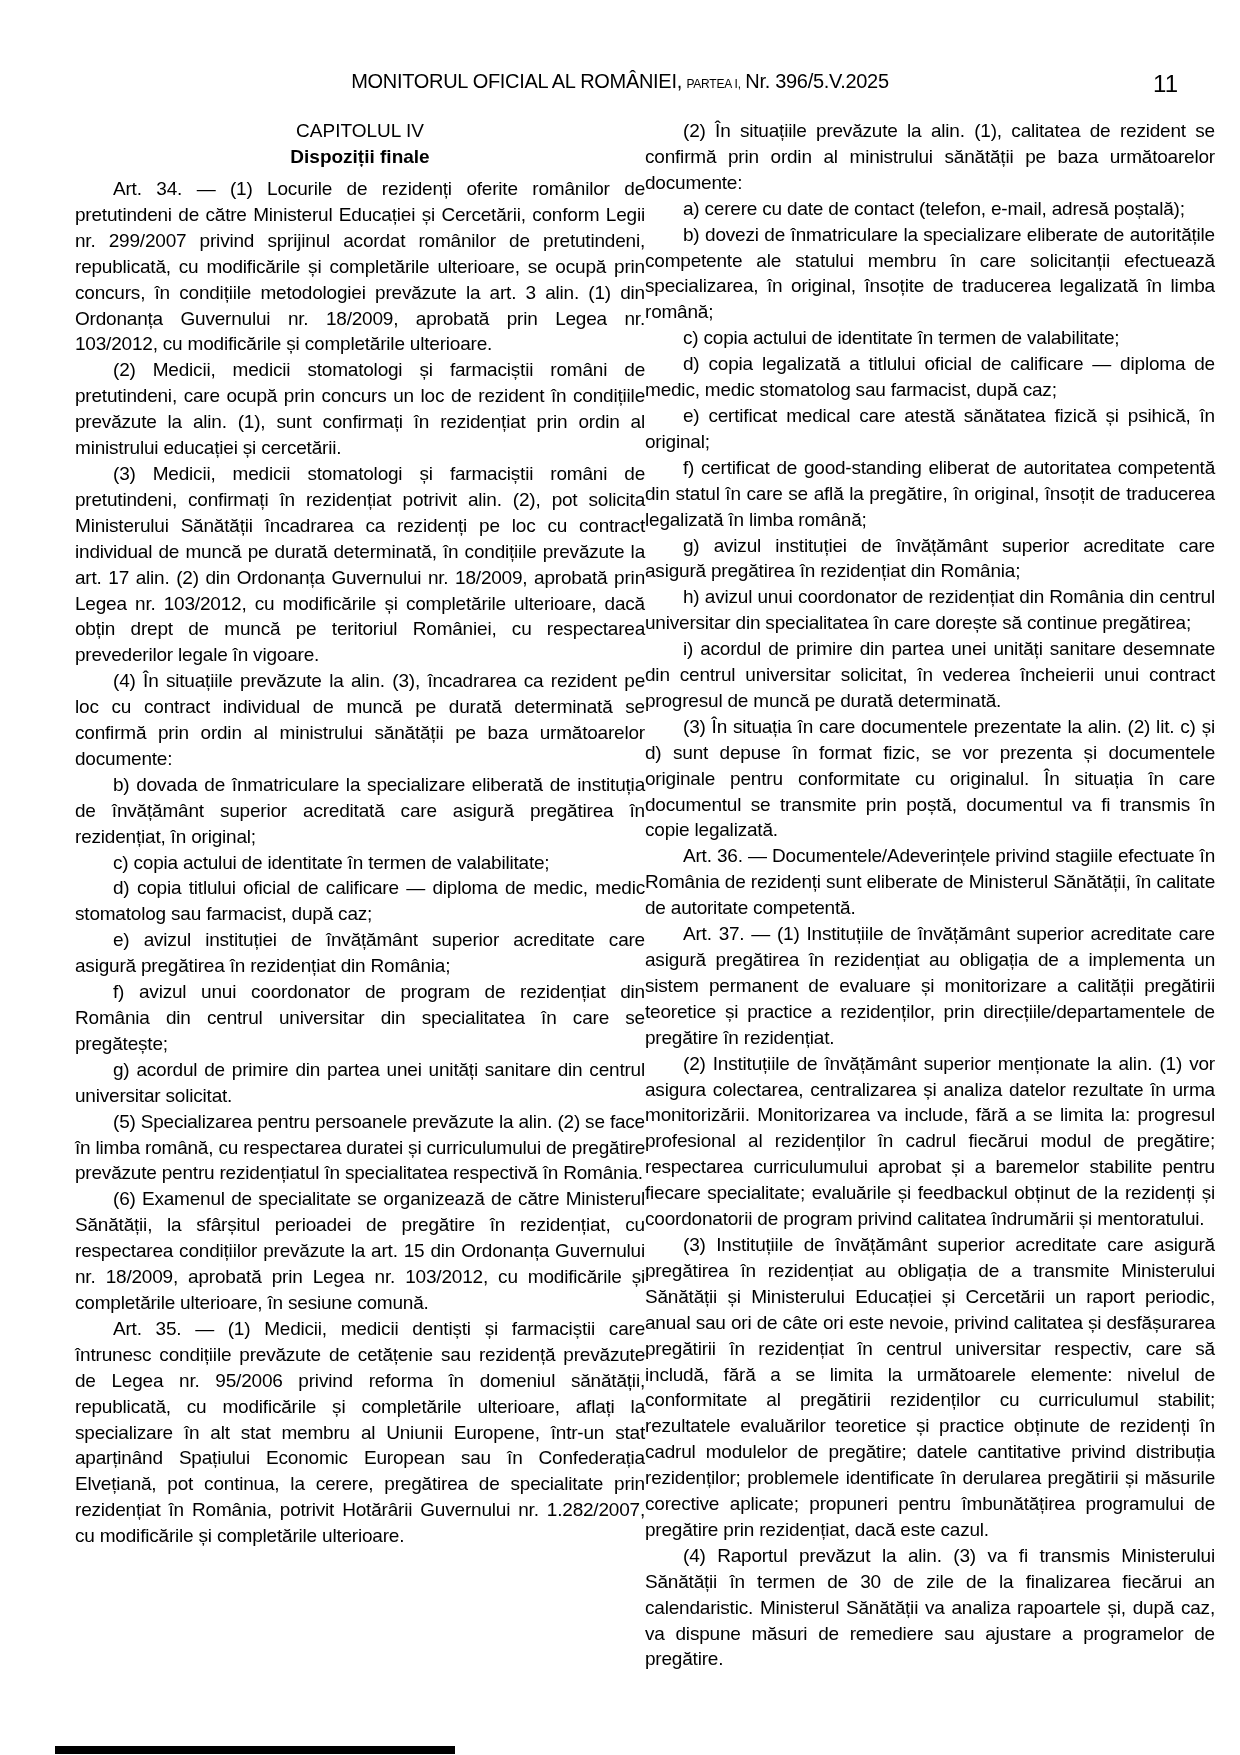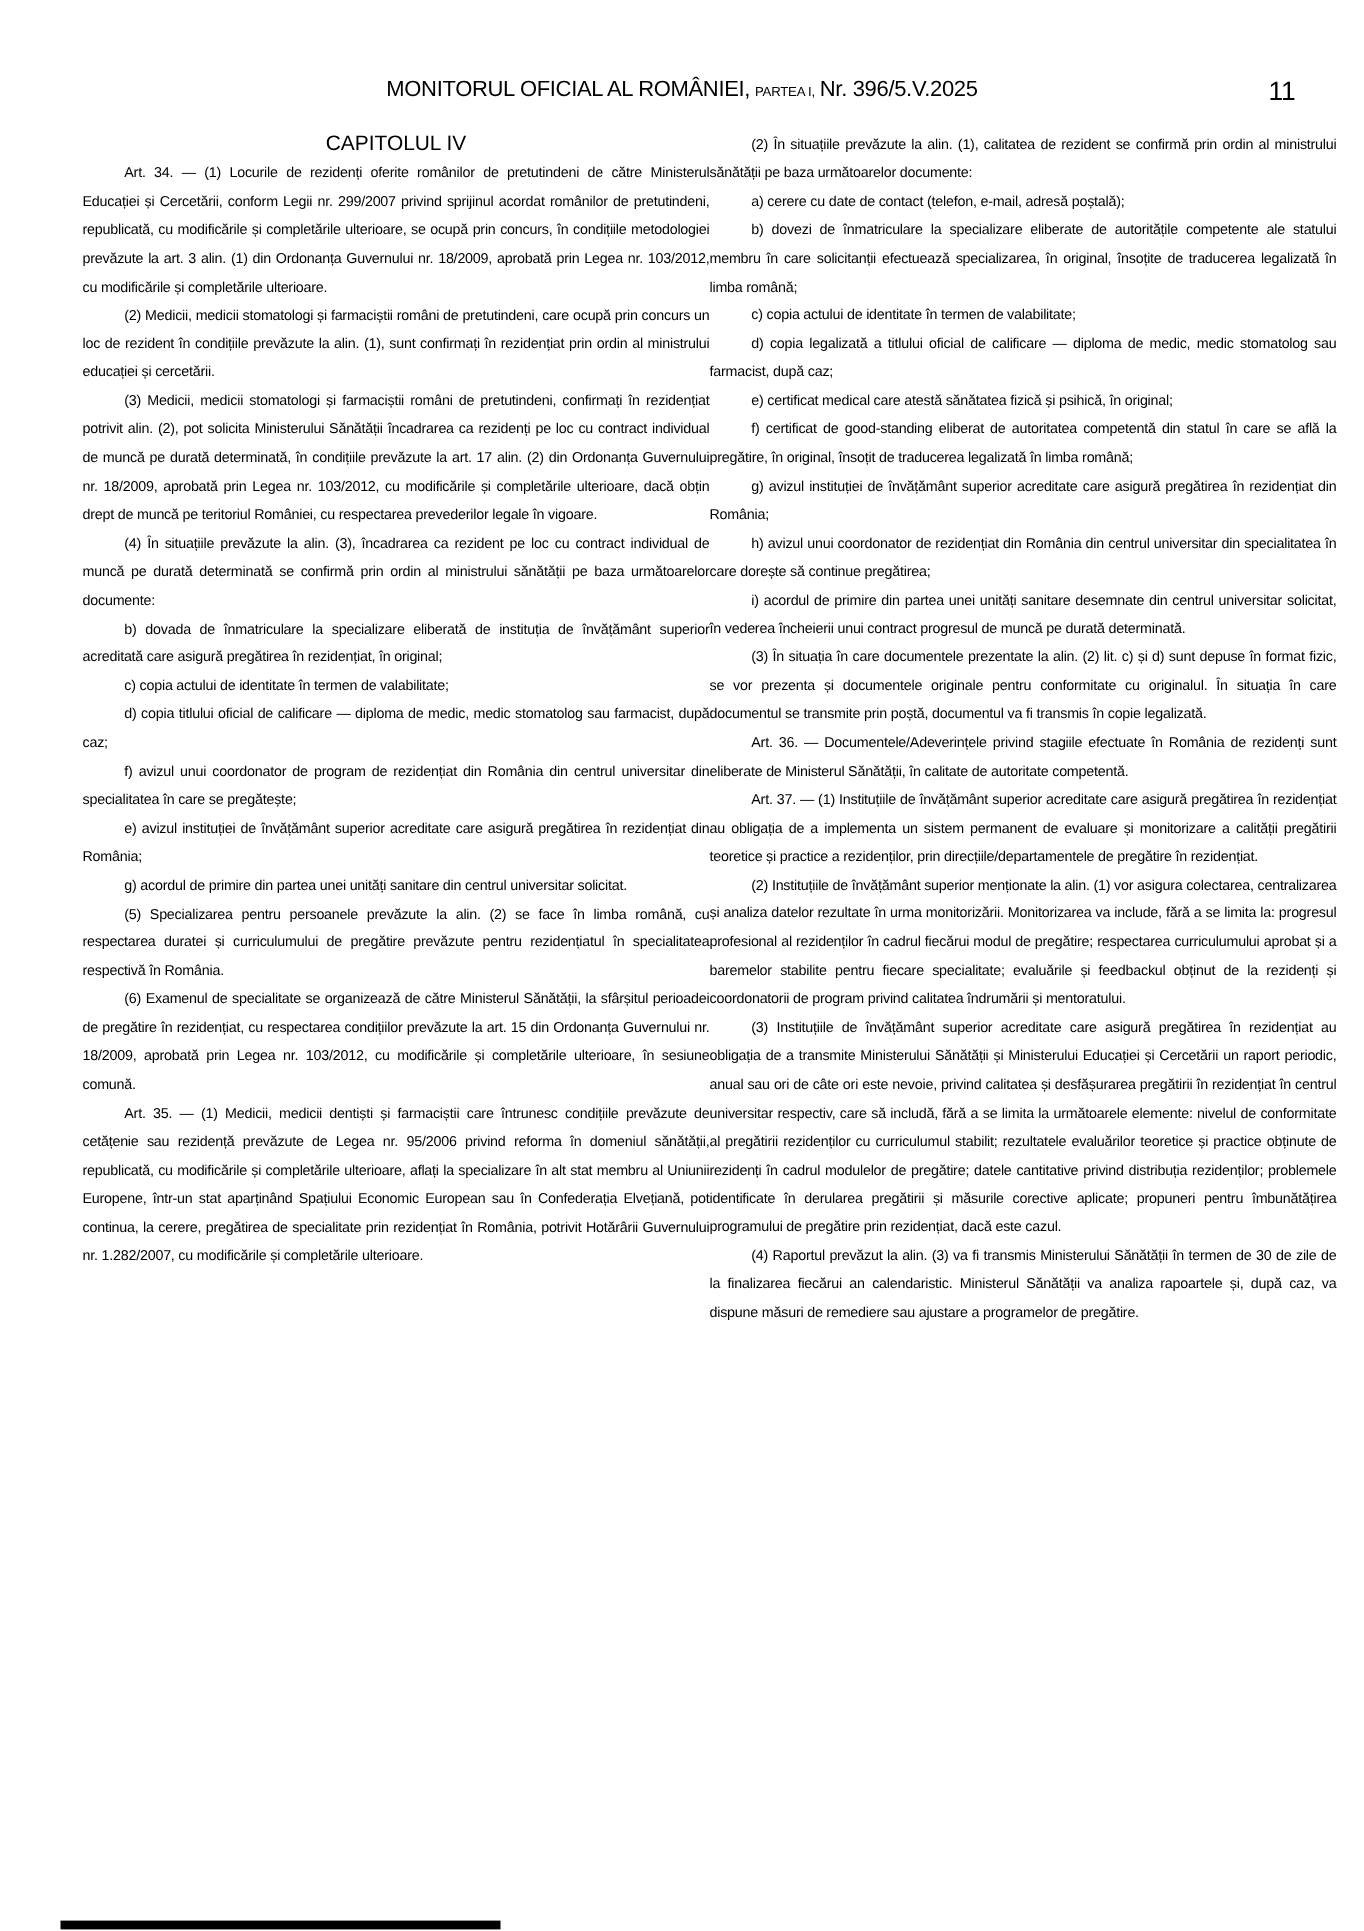--- a/index.html
+++ b/index.html
@@ -50,21 +50,21 @@
   }
   .chapter-subtitle {
     margin: 0 0 6px 0;
     font-size: 19px;
     font-weight: bold;
     text-align: center;
     line-height: 26px;
   }
   .para {
     margin: 0;
-    font-size: 13px;
+    font-size: 19px;
     line-height: 25.9px;
     text-align: justify;
     text-indent: 38px;
     letter-spacing: -0.2px;
   }
   .scan-artifact {
     position: absolute;
     left: 55px; bottom: 1px;
     width: 400px; height: 8px;
     background: #000;
@@ -78,30 +78,31 @@
     <span class="gazette-title">MONITORUL OFICIAL AL ROMÂNIEI,</span>
     <span class="gazette-part">PARTEA I,</span>
     <span class="gazette-number">Nr. 396/5.V.2025</span>
   </div>
   <div class="page-number">11</div>
 </header>
 
 <main class="columns">
   <div class="column">
     <h2 class="chapter-heading">CAPITOLUL IV</h2>
+    <h3 class="chapter-subtitle">Dispoziții finale</h3>
     <div>
         <p class="para">Art. 34. — (1) Locurile de rezidenți oferite românilor de pretutindeni de către Ministerul Educației și Cercetării, conform Legii nr. 299/2007 privind sprijinul acordat românilor de pretutindeni, republicată, cu modificările și completările ulterioare, se ocupă prin concurs, în condițiile metodologiei prevăzute la art. 3 alin. (1) din Ordonanța Guvernului nr. 18/2009, aprobată prin Legea nr. 103/2012, cu modificările și completările ulterioare.</p>
         <p class="para">(2) Medicii, medicii stomatologi și farmaciștii români de pretutindeni, care ocupă prin concurs un loc de rezident în condițiile prevăzute la alin. (1), sunt confirmați în rezidențiat prin ordin al ministrului educației și cercetării.</p>
         <p class="para">(3) Medicii, medicii stomatologi și farmaciștii români de pretutindeni, confirmați în rezidențiat potrivit alin. (2), pot solicita Ministerului Sănătății încadrarea ca rezidenți pe loc cu contract individual de muncă pe durată determinată, în condițiile prevăzute la art. 17 alin. (2) din Ordonanța Guvernului nr. 18/2009, aprobată prin Legea nr. 103/2012, cu modificările și completările ulterioare, dacă obțin drept de muncă pe teritoriul României, cu respectarea prevederilor legale în vigoare.</p>
         <p class="para">(4) În situațiile prevăzute la alin. (3), încadrarea ca rezident pe loc cu contract individual de muncă pe durată determinată se confirmă prin ordin al ministrului sănătății pe baza următoarelor documente:</p>
         <p class="para">b) dovada de înmatriculare la specializare eliberată de instituția de învățământ superior acreditată care asigură pregătirea în rezidențiat, în original;</p>
         <p class="para">c) copia actului de identitate în termen de valabilitate;</p>
         <p class="para">d) copia titlului oficial de calificare — diploma de medic, medic stomatolog sau farmacist, după caz;</p>
+        <p class="para">e) avizul instituției de învățământ superior acreditate care asigură pregătirea în rezidențiat din România;</p>
         <p class="para">f) avizul unui coordonator de program de rezidențiat din România din centrul universitar din specialitatea în care se pregătește;</p>
-        <p class="para">e) avizul instituției de învățământ superior acreditate care asigură pregătirea în rezidențiat din România;</p>
         <p class="para">g) acordul de primire din partea unei unități sanitare din centrul universitar solicitat.</p>
         <p class="para">(5) Specializarea pentru persoanele prevăzute la alin. (2) se face în limba română, cu respectarea duratei și curriculumului de pregătire prevăzute pentru rezidențiatul în specialitatea respectivă în România.</p>
         <p class="para">(6) Examenul de specialitate se organizează de către Ministerul Sănătății, la sfârșitul perioadei de pregătire în rezidențiat, cu respectarea condițiilor prevăzute la art. 15 din Ordonanța Guvernului nr. 18/2009, aprobată prin Legea nr. 103/2012, cu modificările și completările ulterioare, în sesiune comună.</p>
         <p class="para">Art. 35. — (1) Medicii, medicii dentiști și farmaciștii care întrunesc condițiile prevăzute de cetățenie sau rezidență prevăzute de Legea nr. 95/2006 privind reforma în domeniul sănătății, republicată, cu modificările și completările ulterioare, aflați la specializare în alt stat membru al Uniunii Europene, într-un stat aparținând Spațiului Economic European sau în Confederația Elvețiană, pot continua, la cerere, pregătirea de specialitate prin rezidențiat în România, potrivit Hotărârii Guvernului nr. 1.282/2007, cu modificările și completările ulterioare.</p>
       </div>
   </div>
   <div class="column">
     <div>
         <p class="para">(2) În situațiile prevăzute la alin. (1), calitatea de rezident se confirmă prin ordin al ministrului sănătății pe baza următoarelor documente:</p>
         <p class="para">a) cerere cu date de contact (telefon, e-mail, adresă poștală);</p>

